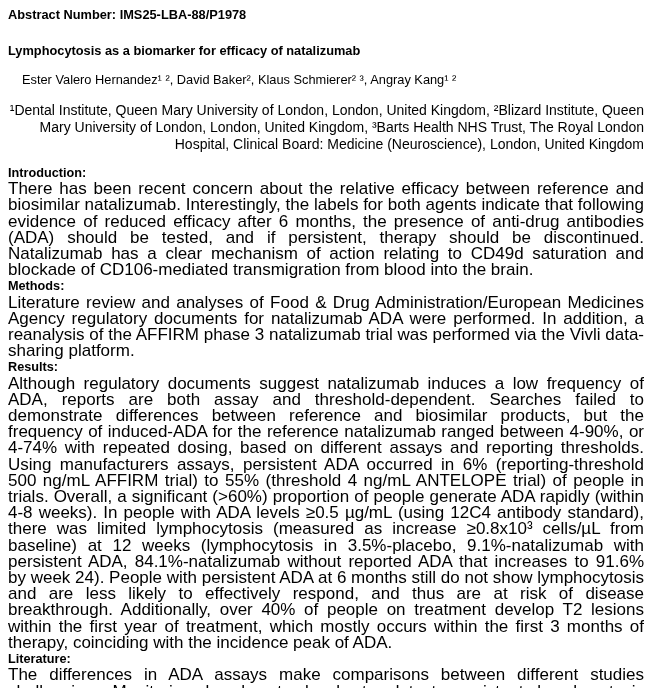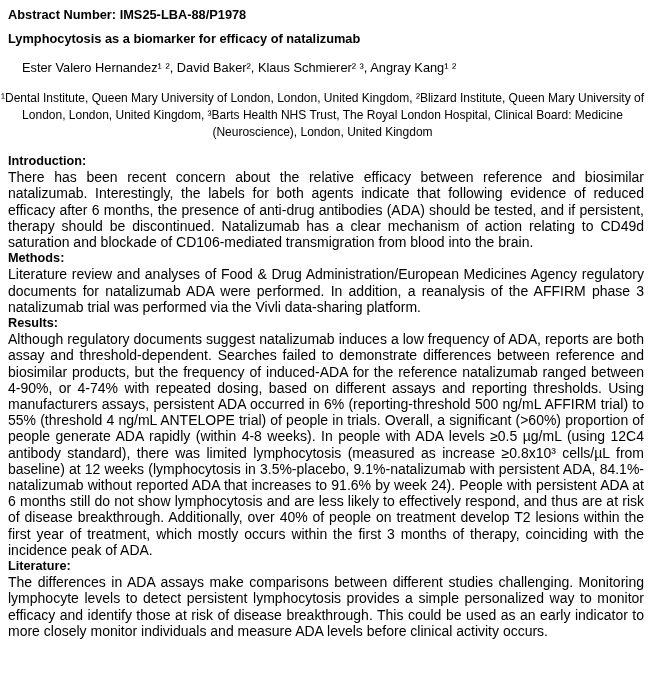--- a/index.html
+++ b/index.html
@@ -21,47 +21,47 @@
   .abstract-number {
     font-size: 12.8px;
     font-weight: bold;
     line-height: 16px;
     white-space: nowrap;
   }
   .title {
     font-size: 12.8px;
     font-weight: bold;
     line-height: 16px;
-    margin-top: 8px;
+    margin-top: 20px;
     white-space: nowrap;
   }
   .authors {
     font-size: 12.8px;
     line-height: 16px;
     margin-top: 13px;
     margin-left: 14px;
     white-space: nowrap;
   }
   .affiliations {
-    font-size: 12px;
+    font-size: 14px;
     line-height: 17px;
     margin-top: 14px;
     margin-left: -7px;
-    text-align: center;
+    text-align: right;
   }
   .sections {
     margin-top: 12px;
   }
   .section-heading {
     font-size: 12.7px;
     font-weight: bold;
     line-height: 16.2px;
   }
   .section-body {
-    font-size: 14px;
+    font-size: 17px;
     line-height: 16.2px;
     text-align: justify;
   }
 </style>
 </head>
 <body>
 
 <div class="page">
 
   <div class="abstract-number">Abstract Number: IMS25-LBA-88/P1978</div>

